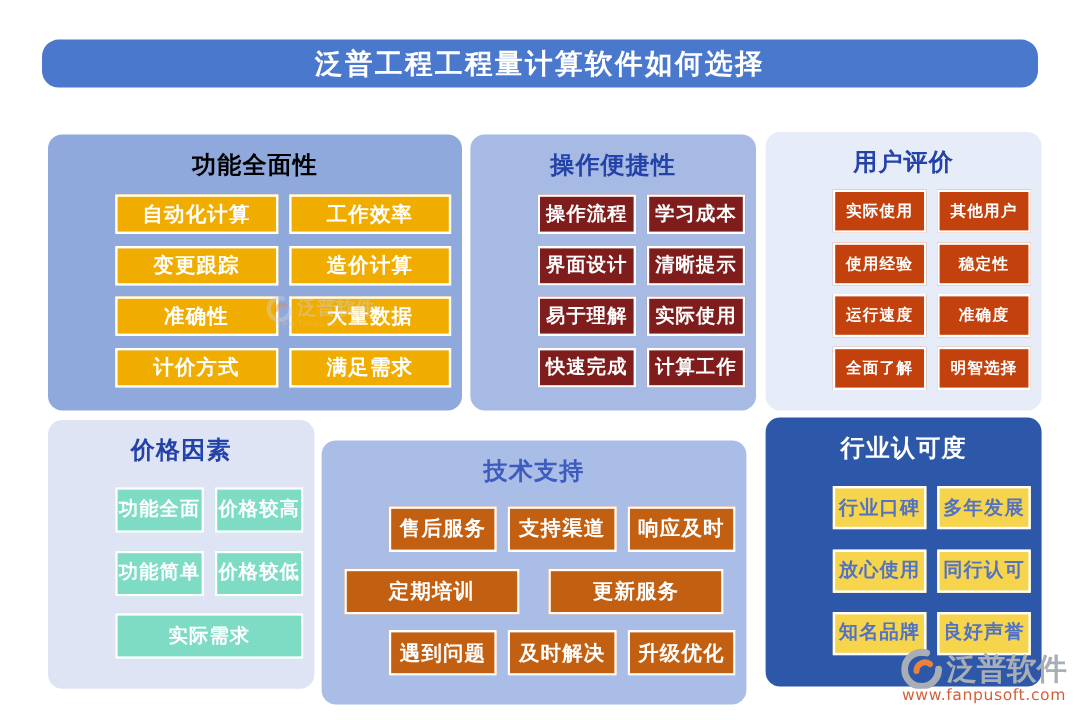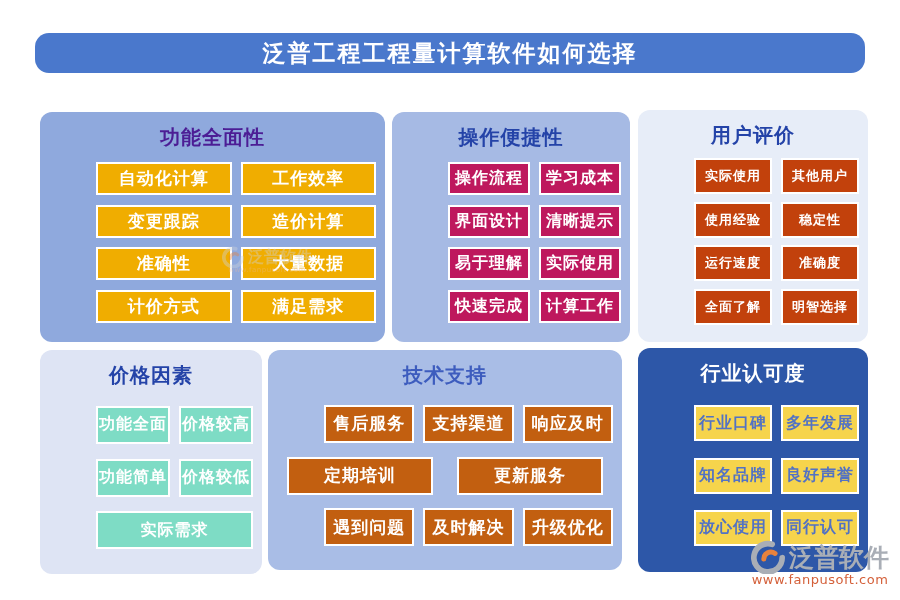--- a/index.html
+++ b/index.html
@@ -28,40 +28,40 @@
   .rows{flex:1;display:flex;flex-direction:column;justify-content:space-evenly;}
   .btn-row{display:flex;gap:9px;justify-content:center;padding-left:47px;}
   .chip{
     flex:1;display:flex;align-items:center;justify-content:center;
     border:2px solid #ffffff;color:#ffffff;font-weight:bold;font-size:17px;
     letter-spacing:1px;box-sizing:border-box;
   }
 
   
   #p-func{left:40px;top:112px;width:345px;height:230px;background:#8fa9dd;}
-  #p-func .panel-title{color:#4c1d95;}
+  #p-func .panel-title{color:#000000;}
   #p-func .chip{background:#f0ad00;height:33px;}
 
   
   #p-oper{left:392px;top:112px;width:238px;height:230px;background:#a6bae4;}
   #p-oper .panel-title{color:#2443a8;}
-  #p-oper .chip{background:#be185d;height:33px;font-size:16px;}
+  #p-oper .chip{background:#7f1d1d;height:33px;font-size:16px;}
 
   
   #p-user{left:638px;top:110px;width:230px;height:232px;background:#e7edf8;}
   #p-user .panel-title{color:#2443a8;}
   #p-user .chip{background:#c2410c;height:36px;font-size:13px;}
 
   
   #p-price{left:40px;top:350px;width:222px;height:224px;background:#dee4f4;}
   #p-price .panel-title{color:#2443a8;}
   #p-price .chip{background:#7edcc5;height:38px;font-size:16px;}
 
   
-  #p-tech{left:268px;top:350px;width:354px;height:220px;background:#a9bde6;}
+  #p-tech{left:268px;top:367px;width:354px;height:220px;background:#a9bde6;}
   #p-tech .panel-title{color:#3d5cbe;}
   #p-tech .chip{background:#c25f10;height:38px;}
   #p-tech .wide-row{gap:24px;padding:0 10px;}
 
   
   #p-industry{left:638px;top:348px;width:230px;height:224px;background:#2d57a8;}
   #p-industry .panel-title{color:#ffffff;}
   #p-industry .chip{background:#f6d44c;color:#5272c4;height:36px;font-size:16px;}
 
   
@@ -186,26 +186,26 @@
 </section>
 
 <section class="panel" id="p-industry">
   <h2 class="panel-title">行业认可度</h2>
   <div class="rows">
     <div class="btn-row">
       <div class="chip">行业口碑</div>
       <div class="chip">多年发展</div>
     </div>
     <div class="btn-row">
+      <div class="chip">放心使用</div>
+      <div class="chip">同行认可</div>
+    </div>
+    <div class="btn-row">
       <div class="chip">知名品牌</div>
       <div class="chip">良好声誉</div>
-    </div>
-    <div class="btn-row">
-      <div class="chip">放心使用</div>
-      <div class="chip">同行认可</div>
     </div>
   </div>
 </section>
 
 <div class="wm wm-faint">
   <div class="wm-row">
     <svg class="logo-svg" width="22" height="22" viewBox="0 0 48 48">
       <path d="M30 6 a20 20 0 1 0 14 19" fill="none" stroke="#cfd3da" stroke-width="8" stroke-linecap="round"></path>
       <path d="M18 27 a10 10 0 0 1 16 -8" fill="none" stroke="#e8823c" stroke-width="7" stroke-linecap="round"></path>
     </svg>

